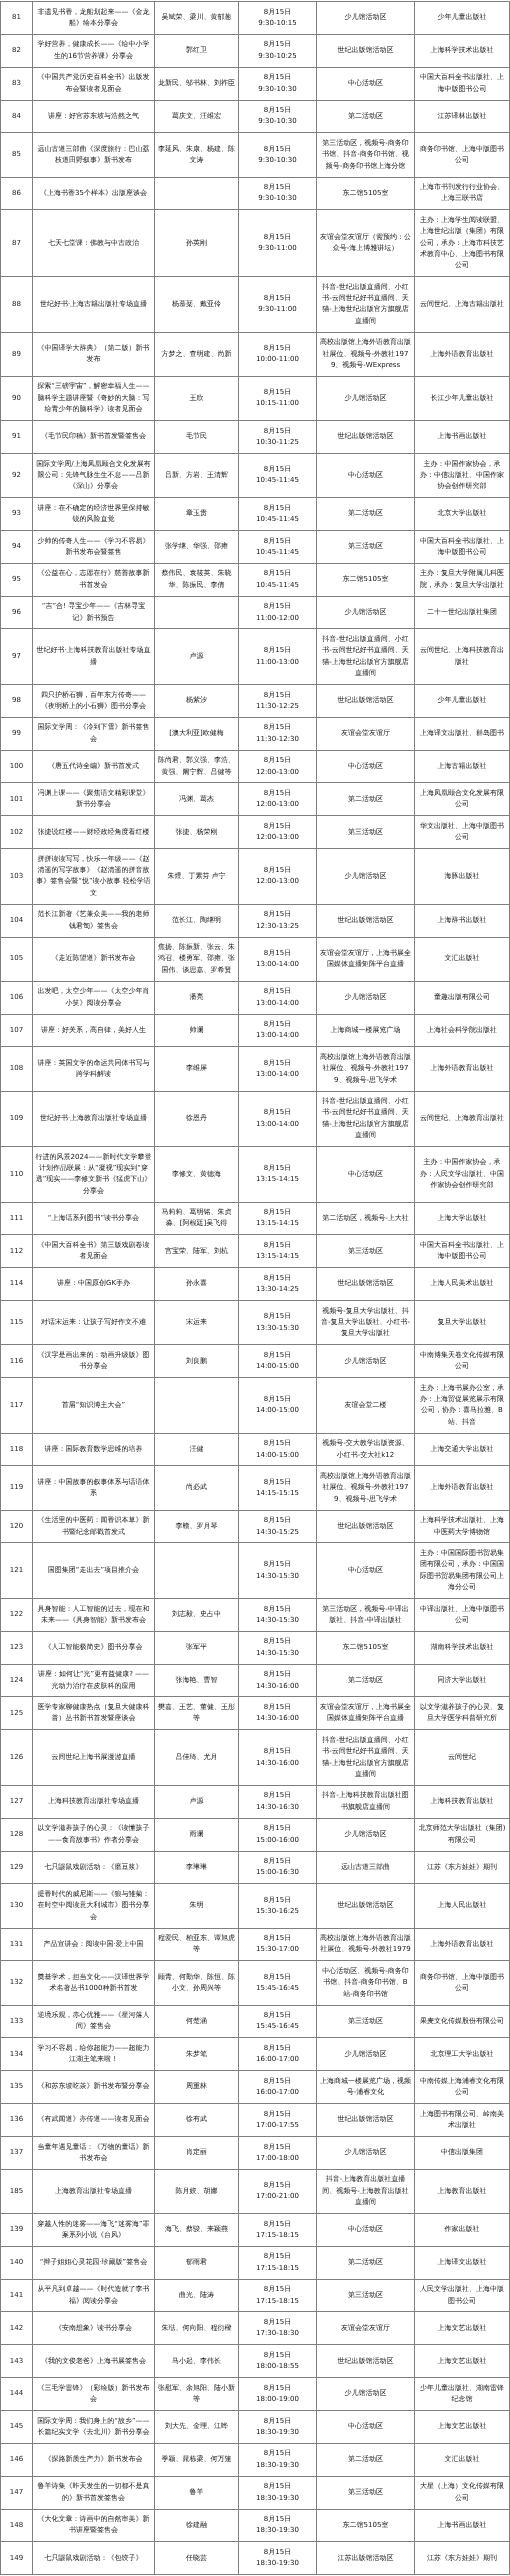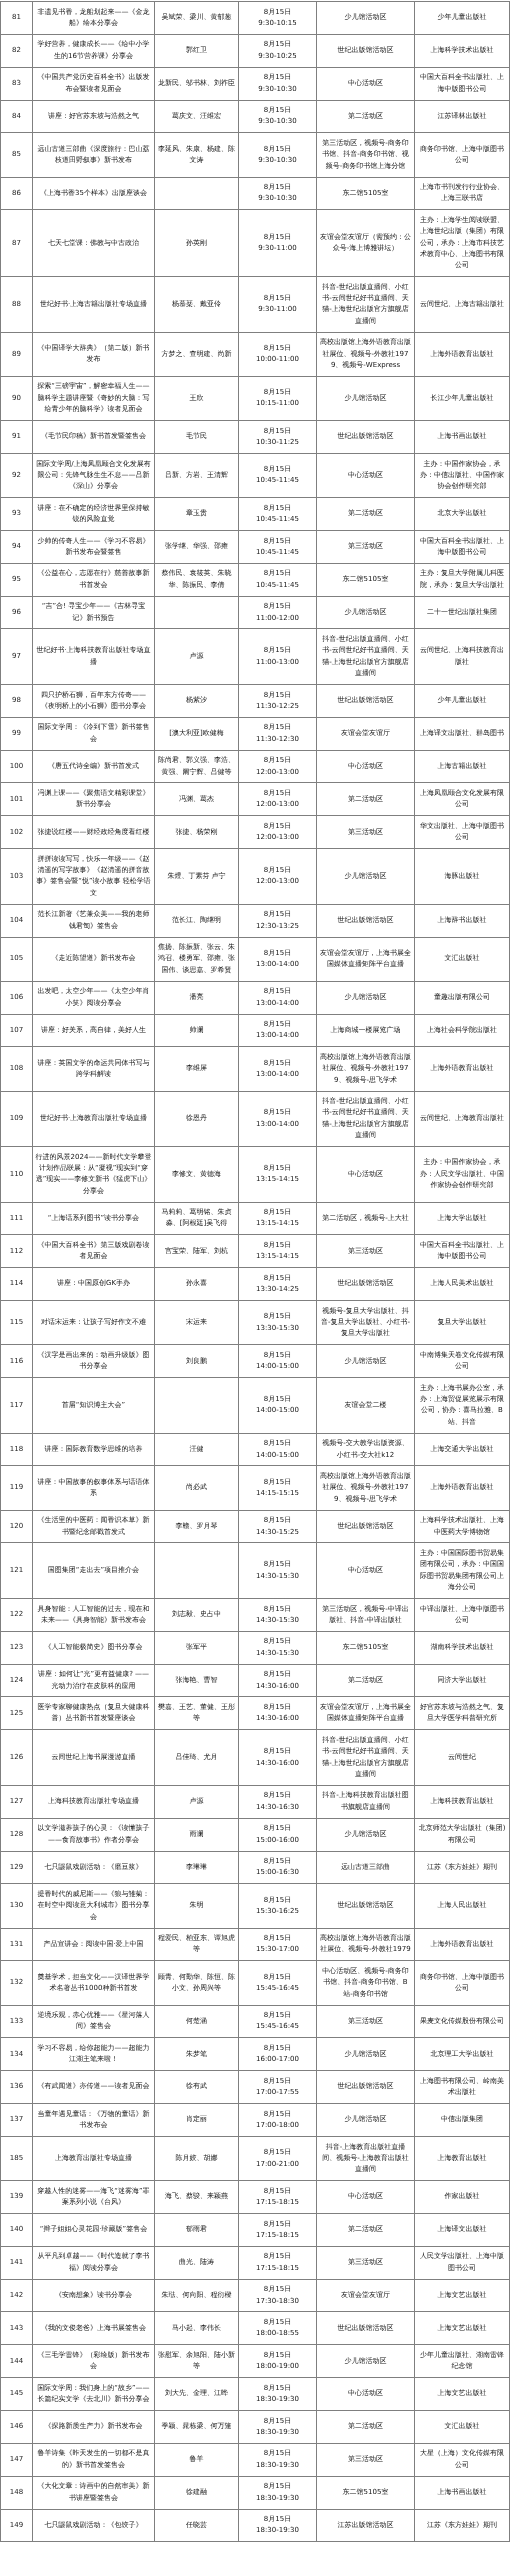--- a/index.html
+++ b/index.html
@@ -413,21 +413,21 @@
           <td class="c-location">第二活动区</td>
           <td class="c-organizer">同济大学出版社</td>
         </tr>
         <tr>
           <td class="c-num">125</td>
           <td class="c-title">医学专家聊健康热点（复旦大健康科普）丛书新书首发暨座谈会</td>
           <td class="c-guests">樊嘉、王艺、董健、王彤等</td>
           <td class="c-time">8月15日
 14:30-16:00</td>
           <td class="c-location">友谊会堂友谊厅，上海书展全国媒体直播矩阵平台直播</td>
-          <td class="c-organizer">好官苏东坡与浩然之气、复旦大学医学科普研究所</td>
+          <td class="c-organizer">以文学滋养孩子的心灵、复旦大学医学科普研究所</td>
         </tr>
         <tr>
           <td class="c-num">126</td>
           <td class="c-title">云间世纪上海书展漫游直播</td>
           <td class="c-guests">吕佳琦、尤月</td>
           <td class="c-time">8月15日
 14:30-16:00</td>
           <td class="c-location">抖音-世纪出版直播间、小红书-云间世纪好书直播间、天猫-上海世纪出版官方旗舰店直播间</td>
           <td class="c-organizer">云间世纪</td>
         </tr>
@@ -495,20 +495,29 @@
           <td class="c-organizer">果麦文化传媒股份有限公司</td>
         </tr>
         <tr>
           <td class="c-num">134</td>
           <td class="c-title">学习不容易，给你超能力——超能力江湖主笔来啦！</td>
           <td class="c-guests">朱梦笔</td>
           <td class="c-time">8月15日
 16:00-17:00</td>
           <td class="c-location">少儿馆活动区</td>
           <td class="c-organizer">北京理工大学出版社</td>
+        </tr>
+        <tr>
+          <td class="c-num">135</td>
+          <td class="c-title">《和苏东坡吃茶》新书发布暨分享会</td>
+          <td class="c-guests">周重林</td>
+          <td class="c-time">8月15日
+16:00-17:00</td>
+          <td class="c-location">上海商城一楼展览广场，视频号-浦睿文化</td>
+          <td class="c-organizer">中南传媒上海浦睿文化有限公司</td>
         </tr>
         <tr>
           <td class="c-num">136</td>
           <td class="c-title">《有武闻道》亦传道——读者见面会</td>
           <td class="c-guests">徐有武</td>
           <td class="c-time">8月15日
 17:00-17:55</td>
           <td class="c-location">世纪出版馆活动区</td>
           <td class="c-organizer">上海图书有限公司、岭南美术出版社</td>
         </tr>

